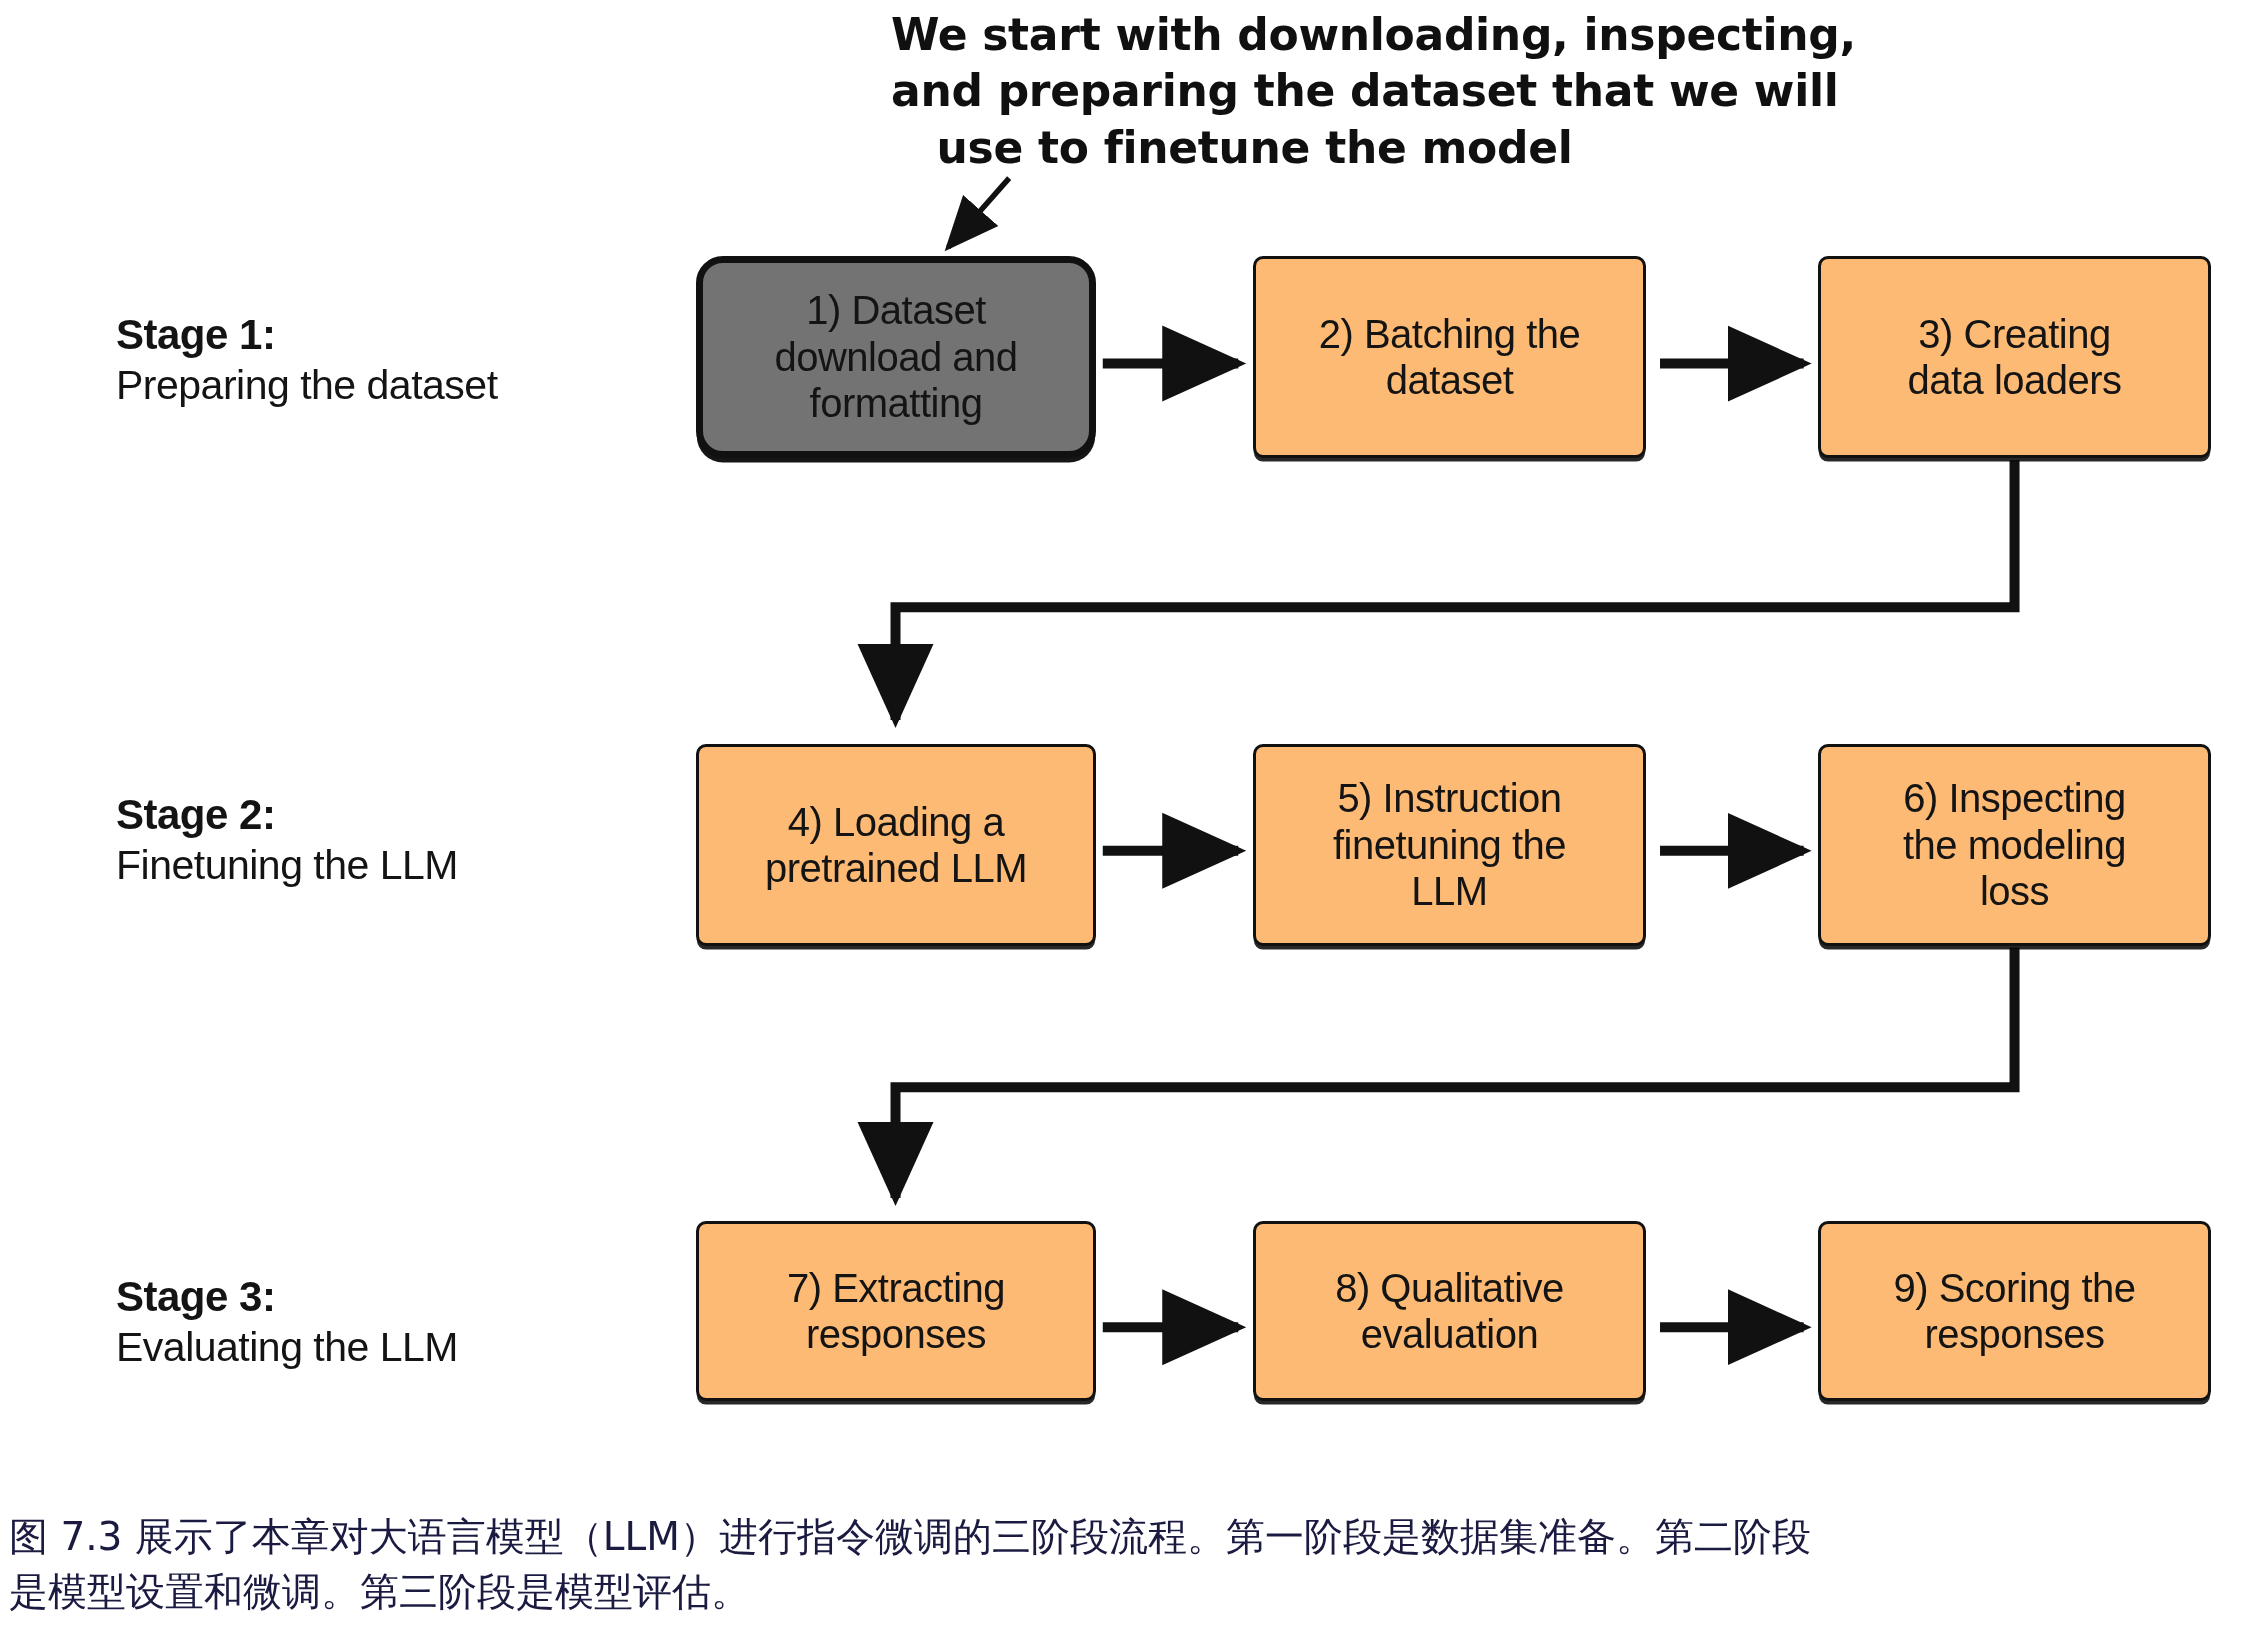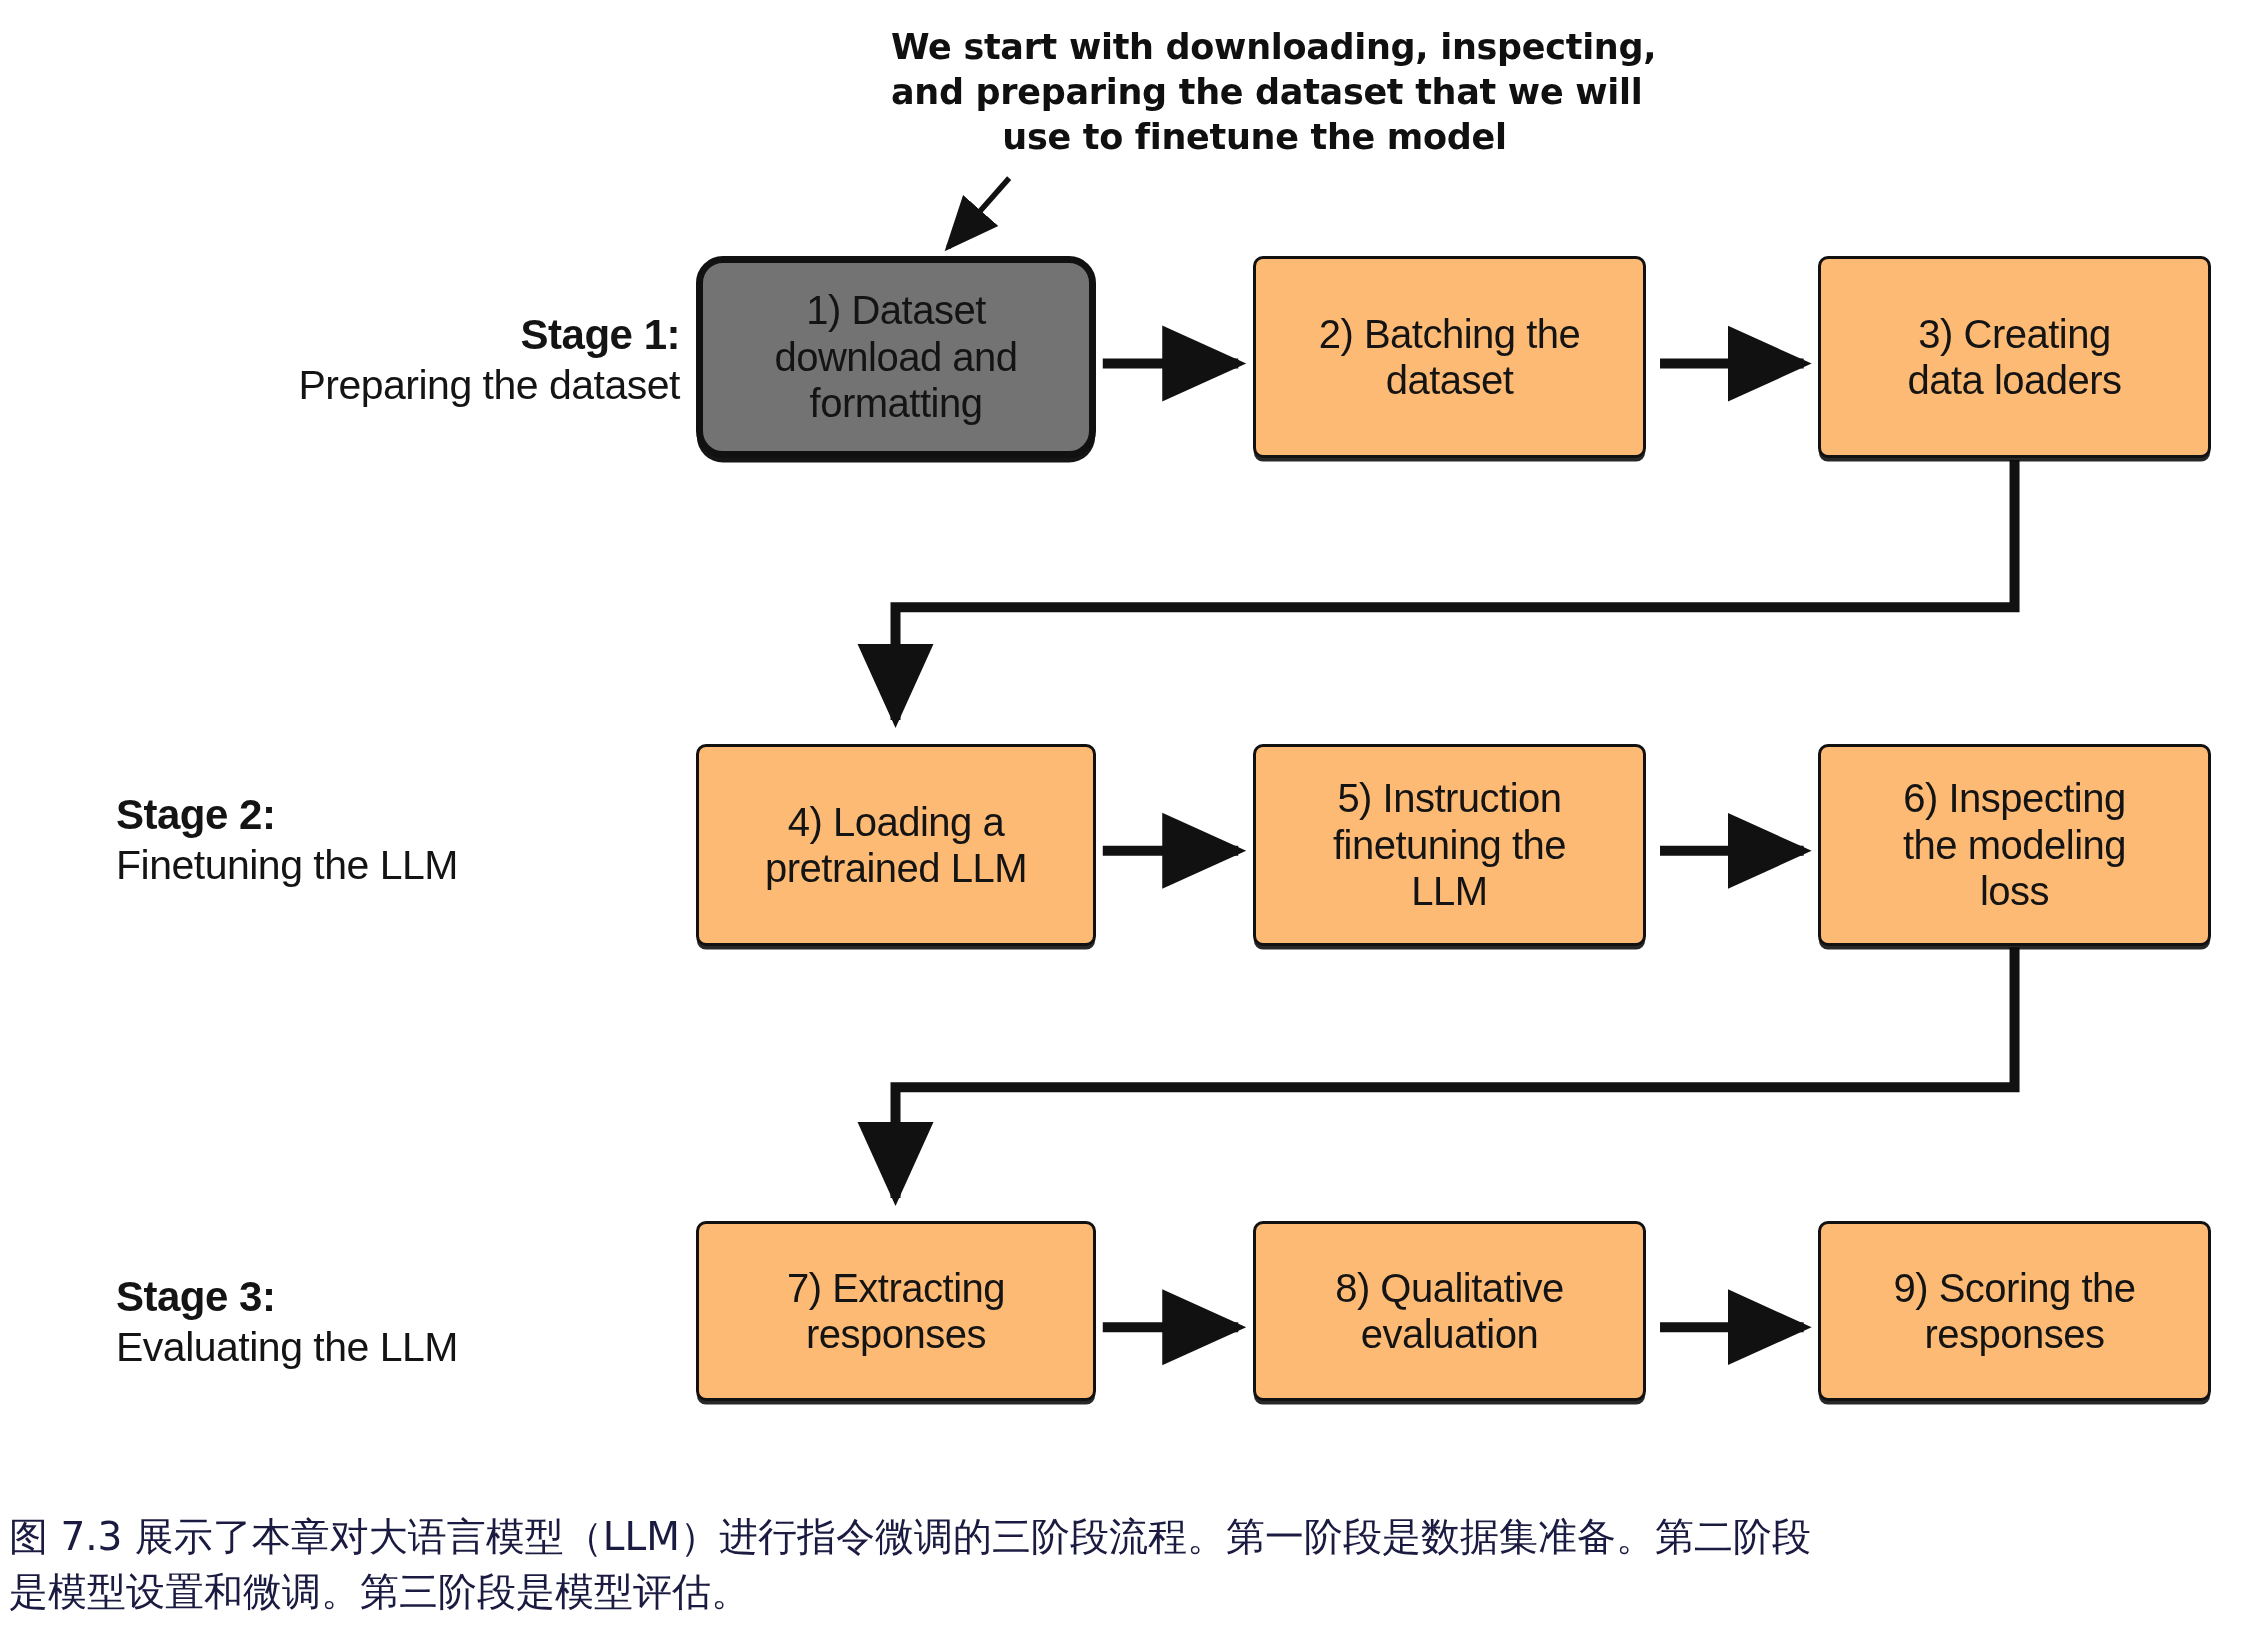--- a/index.html
+++ b/index.html
@@ -17,26 +17,26 @@
   #canvas {
     position: absolute;
     left: 0; top: 0;
     width: 2251px;
     height: 1649px;
   }
   
   .callout {
     position: absolute;
     left: 891px;
-    top: 25px;
+    top: 7px;
     width: 727px;
     text-align: center;
     font-family: "DejaVu Sans", sans-serif;
     font-weight: bold;
-    font-size: 35px;
+    font-size: 44px;
     line-height: 1.28;
     color: #101010;
     letter-spacing: -0.3px;
   }
   .callout div { white-space: nowrap; }
   
   .stage-label {
     position: absolute;
     left: 116px;
     width: 564px;
@@ -47,21 +47,21 @@
     font-weight: bold;
     line-height: 1.22;
     letter-spacing: -0.5px;
   }
   .stage-label .stage-sub {
     font-size: 41px;
     font-weight: normal;
     line-height: 1.22;
     letter-spacing: -0.5px;
   }
-  .stage-1 { top: 309px; text-align: right; }
+  .stage-1 { top: 309px; }
   .stage-2 { top: 789px; }
   .stage-3 { top: 1271px; }
   
   .box {
     position: absolute;
     box-sizing: border-box;
     border: 3.6px solid #111111;
     border-radius: 10px;
     background: #fdba74;
     display: flex;

